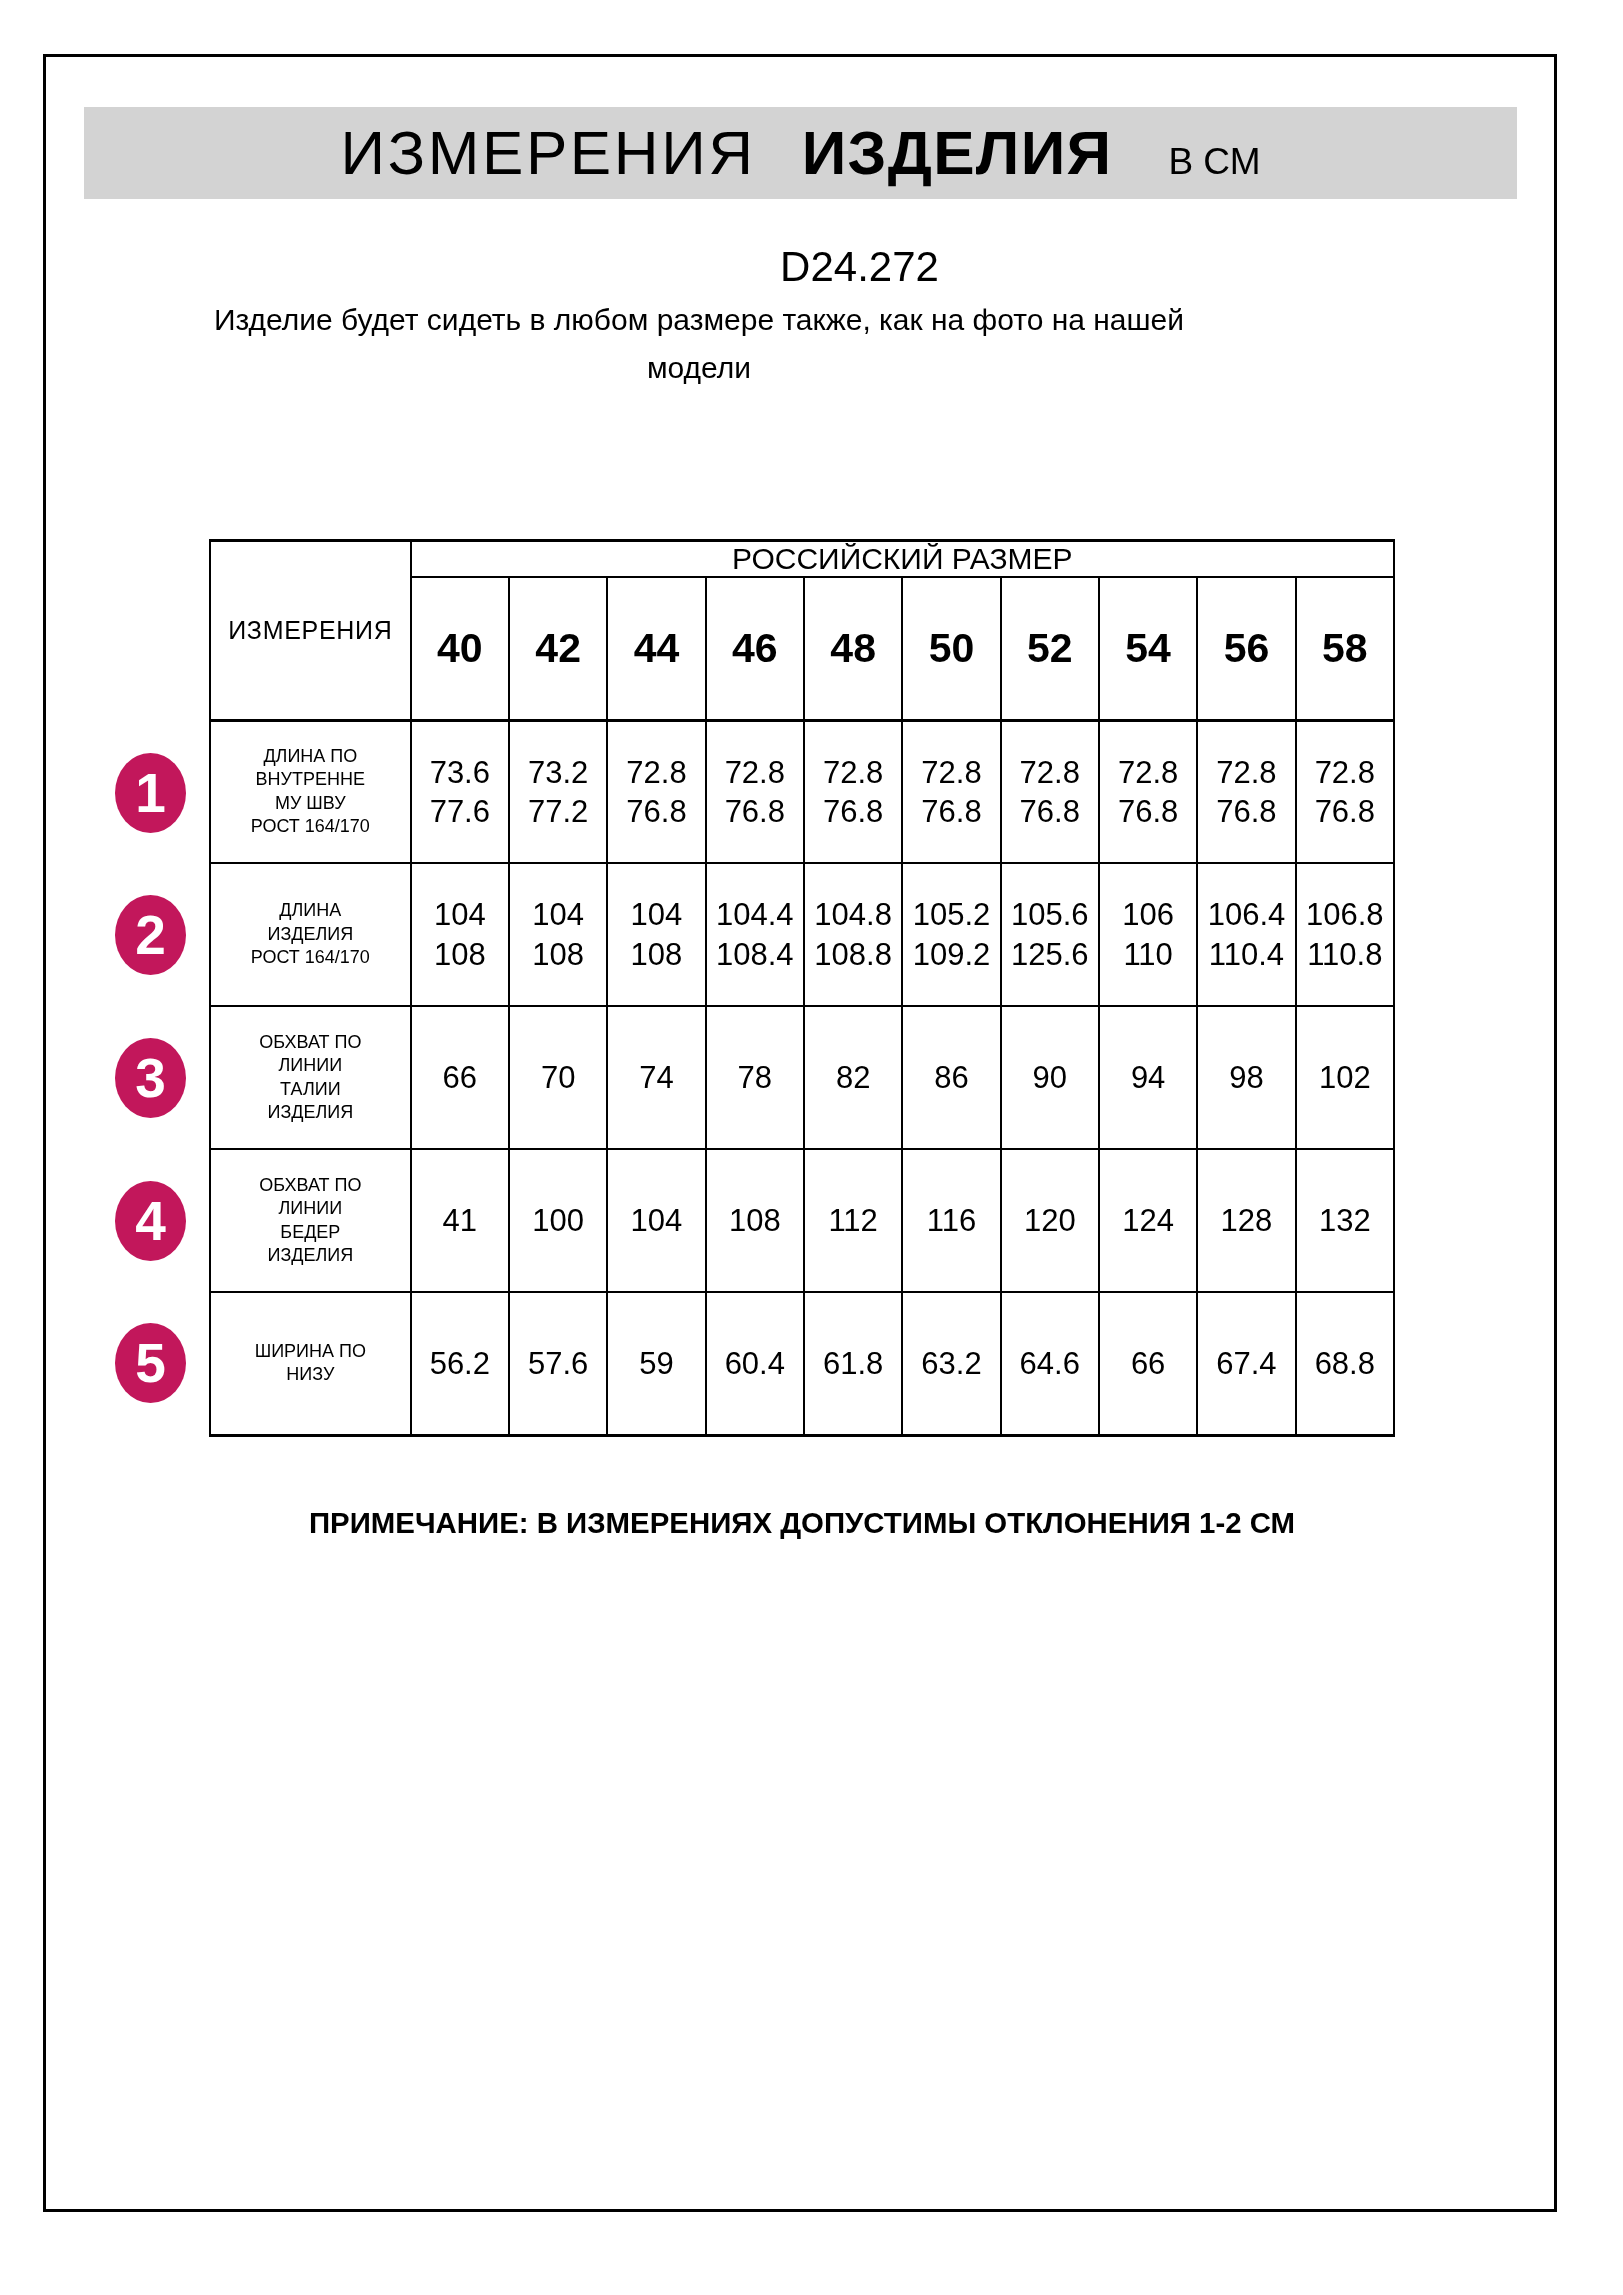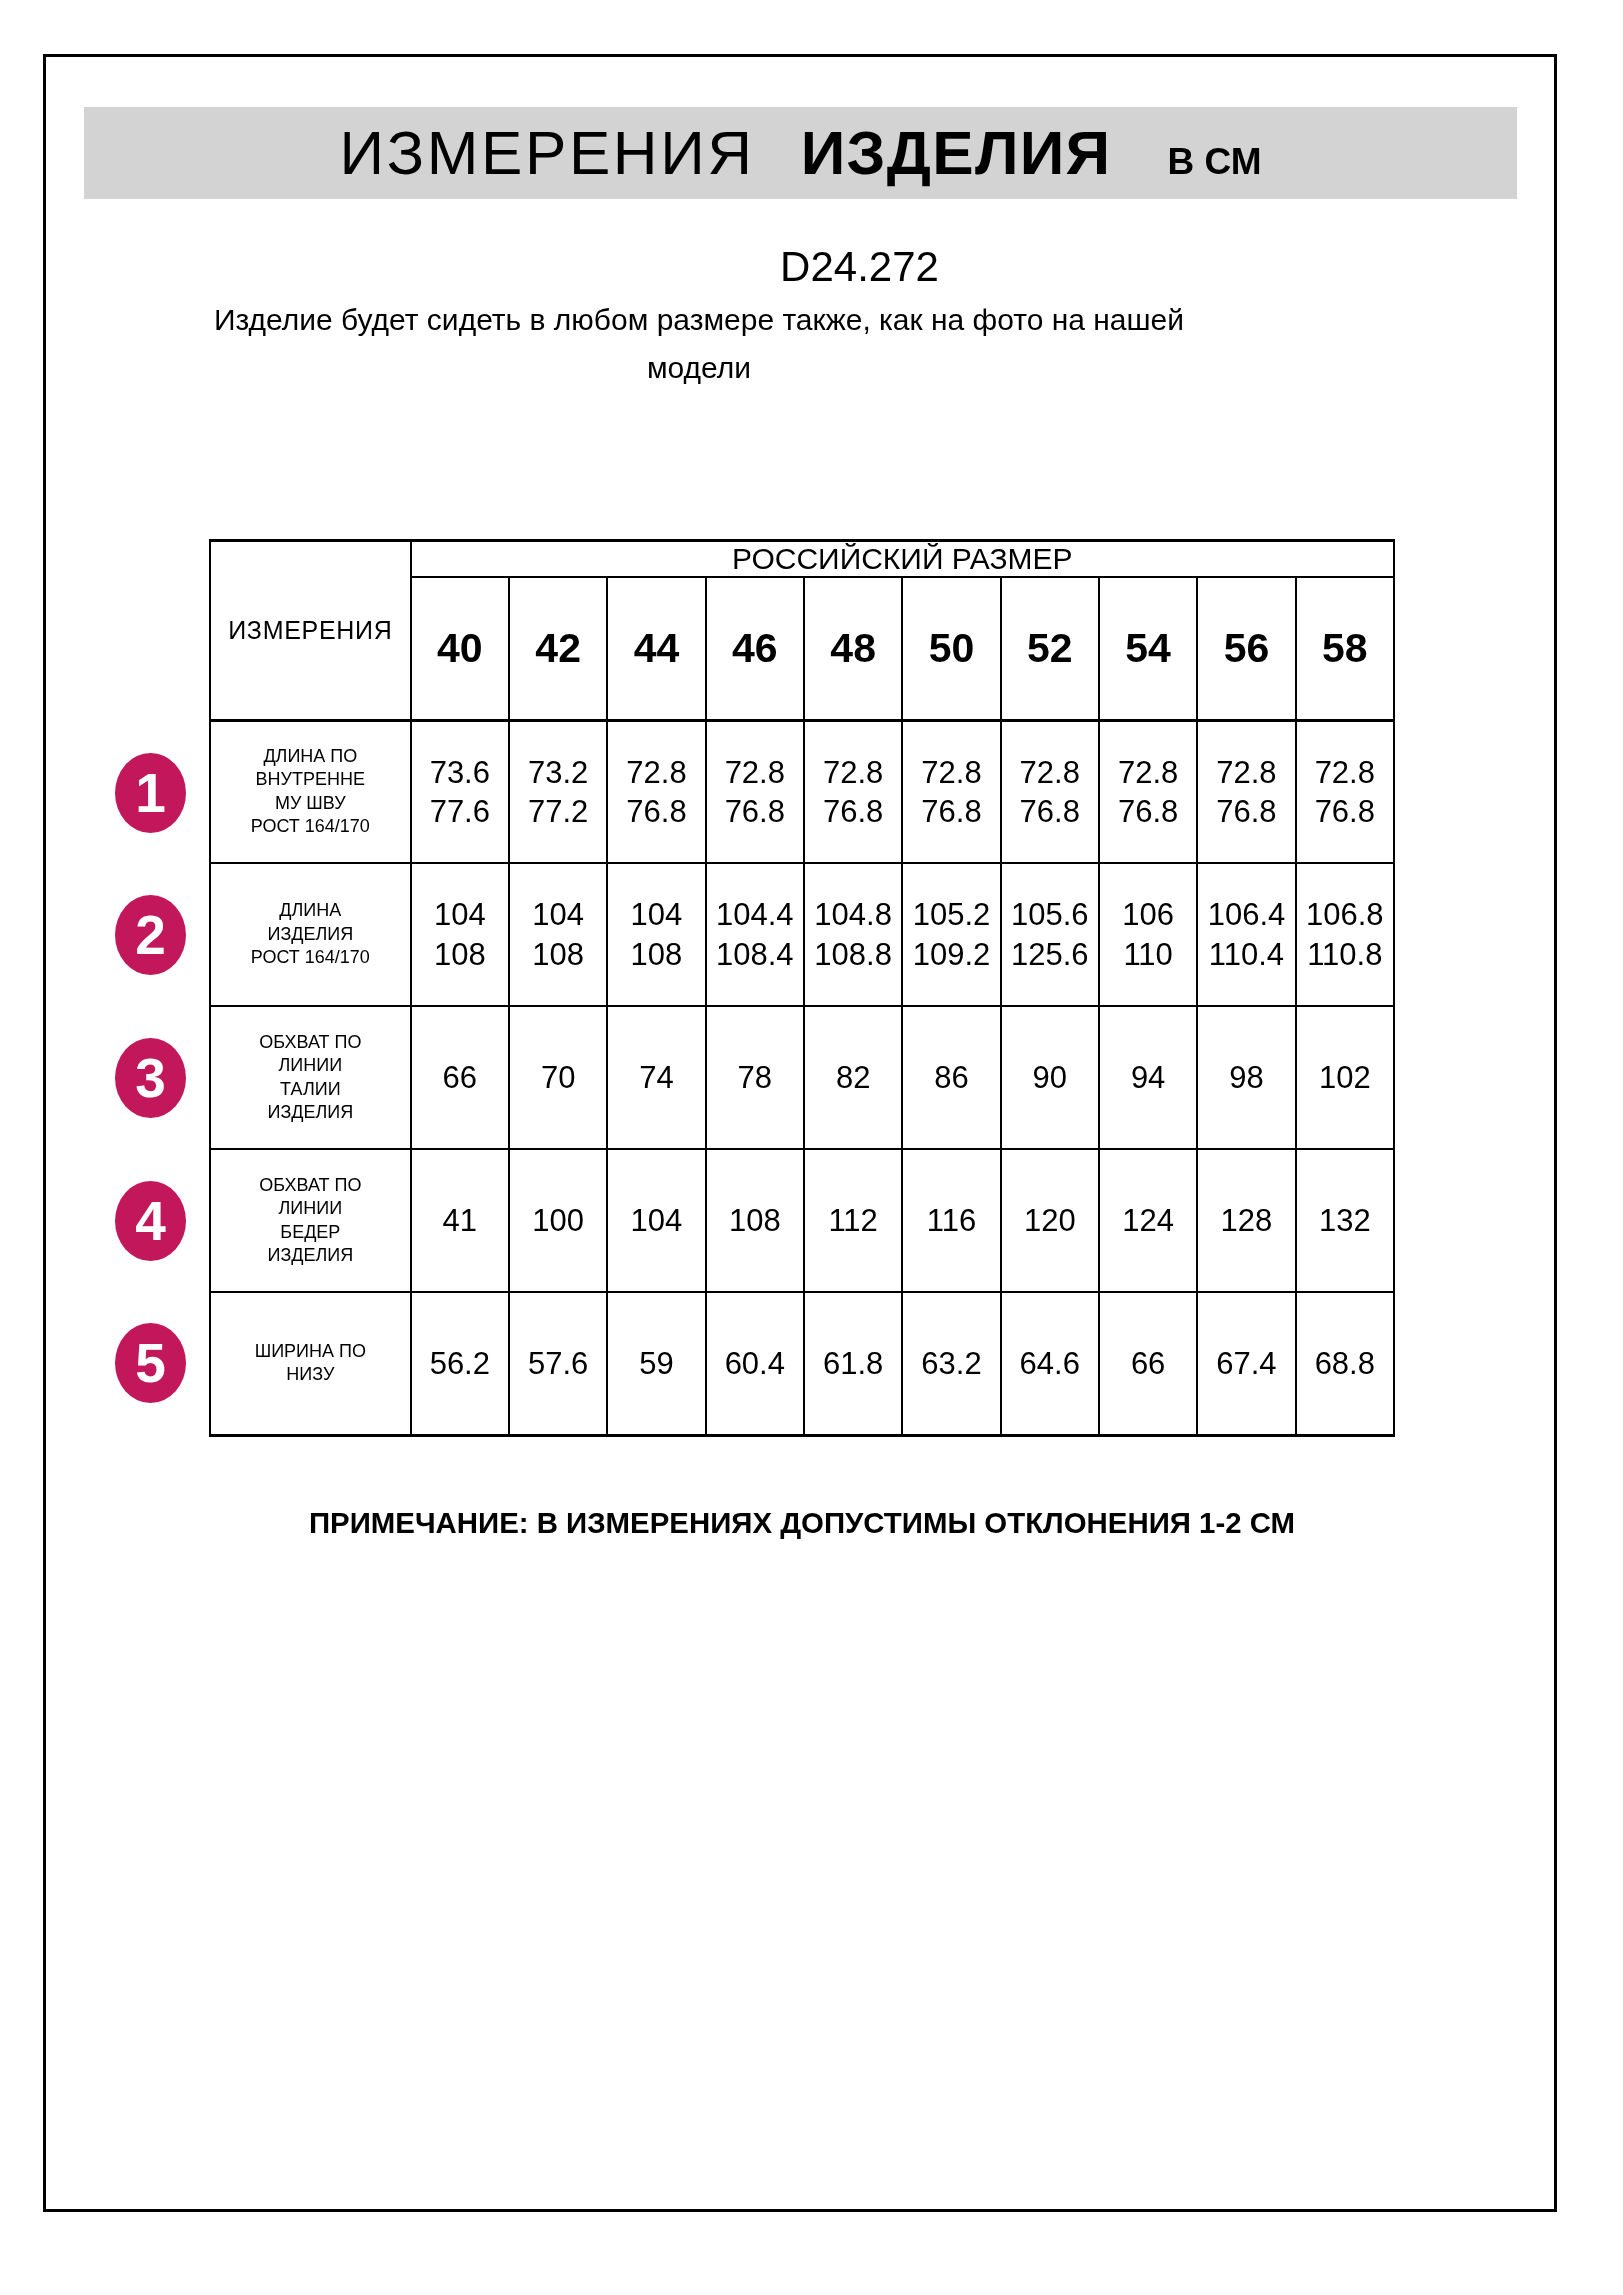--- a/index.html
+++ b/index.html
@@ -11,21 +11,21 @@
   .frame {
     position:absolute; left:43px; top:54px; width:1508px; height:2152px;
     border:3.9px solid #000;
   }
   .title-bar {
     position:absolute; left:84px; top:107px; width:1433px; height:92px;
     line-height:92px; text-align:center; white-space:nowrap;
   }
   .title-w1 { font-size:62px; letter-spacing:2.6px; }
   .title-w2 { font-size:62px; font-weight:bold; letter-spacing:1.3px; margin-left:46px; }
-  .title-w3 { font-size:37px; font-weight:bold; margin-left:56px; }
+  .title-w3 { font-size:37px; font-weight:normal; margin-left:56px; }
   .model {
     position:absolute; left:0; top:243px; width:1623px;
     text-align:center; font-size:42px;padding-left:48px;
   }
   .subtitle {
     position:absolute; left:0; top:296px; width:1398px;
     text-align:center; font-size:30px; line-height:1.6;
   }
   .size-table {
     position:absolute; left:209px; top:539px;

